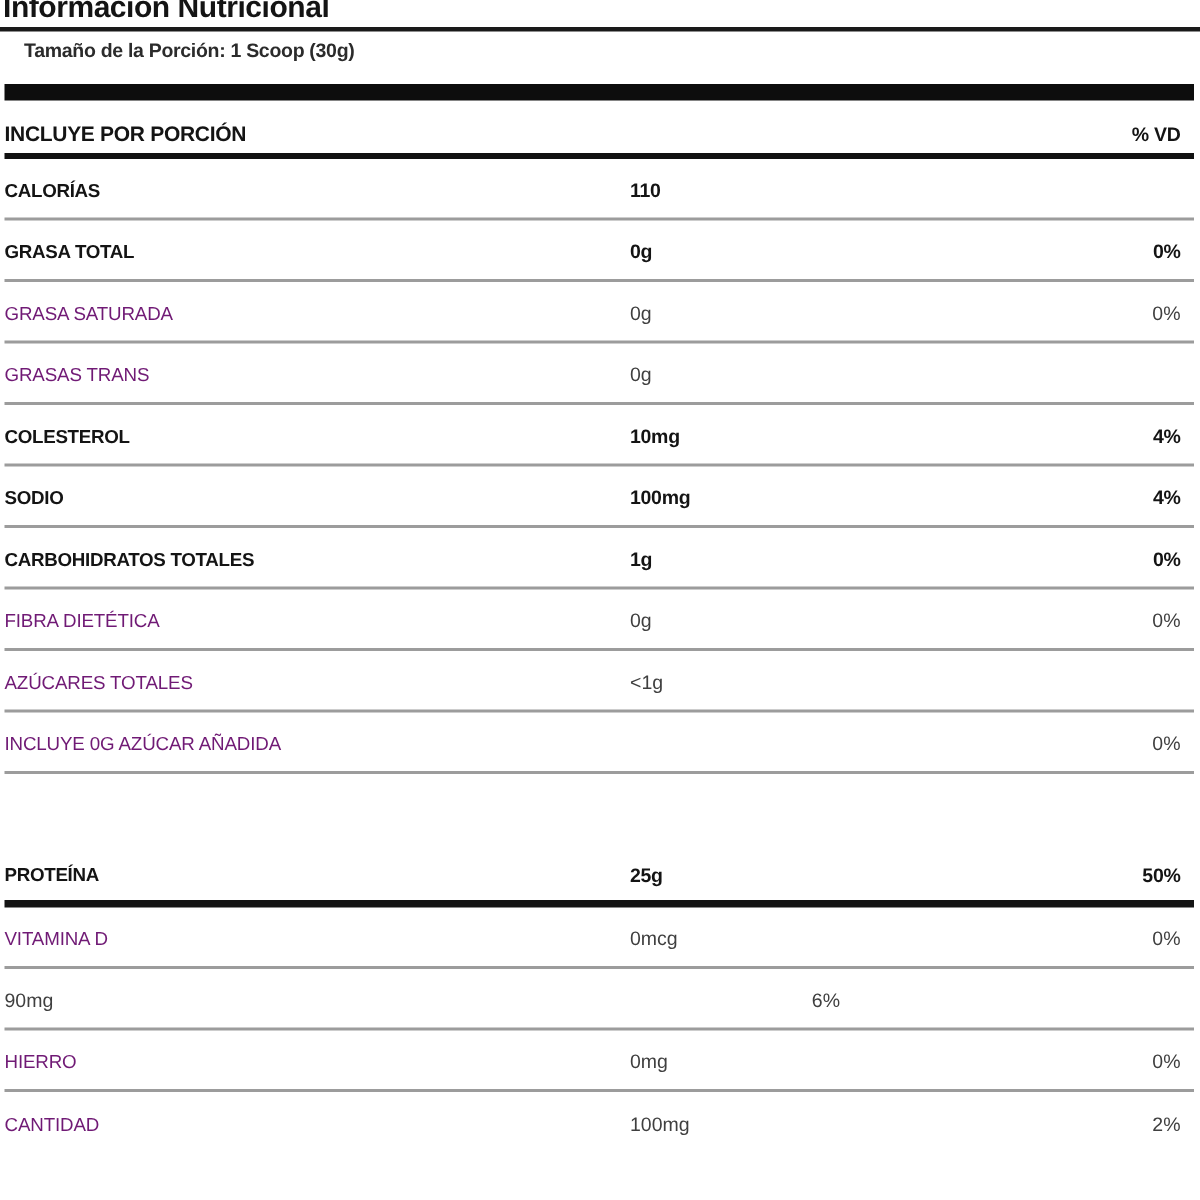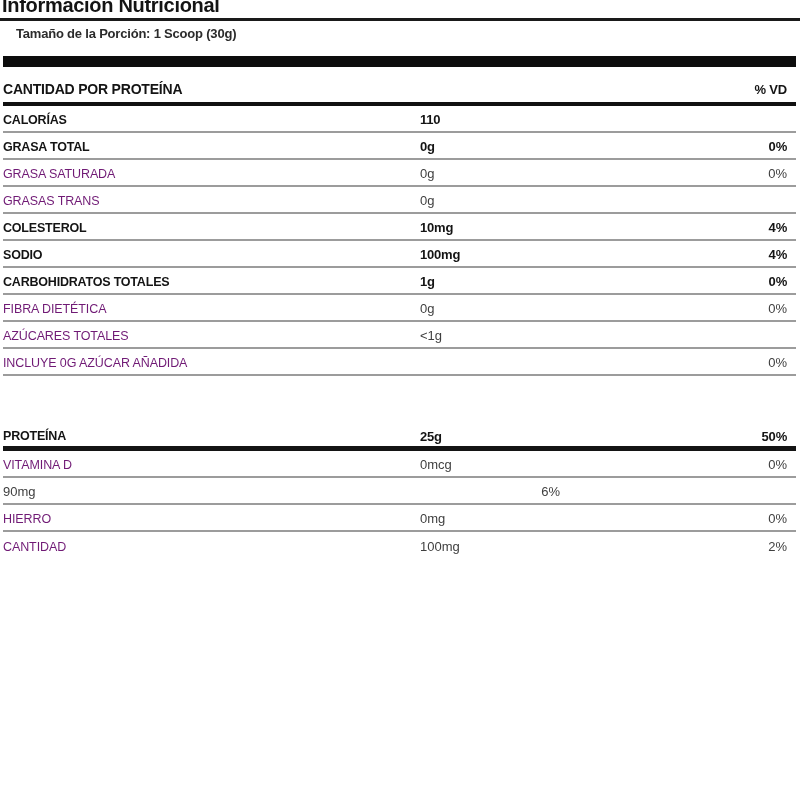--- a/index.html
+++ b/index.html
@@ -41,21 +41,21 @@
   .col-header .dv-head{
     font-size:13px;font-weight:bold;color:#141414;letter-spacing:-0.2px;text-align:right;
   }
   .header-rule{
     position:absolute;left:3px;right:4px;top:107px;height:4px;background:#111111;
   }
 
   
   .rows{position:absolute;left:3px;right:4px;top:111px;}
   .row{
-    height:27px;box-sizing:border-box;
+    height:41px;box-sizing:border-box;
     display:grid;grid-template-columns:417px 140px 1fr;
     align-items:center;
     border-bottom:2px solid #9c9c9c;
     padding:2px 9px 0 0;
   }
   .row:last-child{border-bottom:none;}
   .row.thick-after{border-bottom:5px solid #141414;margin-top:48px;}
   .row .cell-label{
     font-size:12.5px;letter-spacing:-0.1px;color:#701a75;font-weight:normal;
     white-space:nowrap;
@@ -79,21 +79,21 @@
 
   <div class="title">Información Nutricional</div>
 
   <div class="title-rule"></div>
 
   <div class="serving">Tamaño de la Porción: 1 Scoop (30g)</div>
 
   <div class="big-bar"></div>
 
   <div class="col-header">
-    <span class="amount-head">CANTIDAD POR PROTEÍNA</span>
+    <span class="amount-head">INCLUYE POR PORCIÓN</span>
     <span class="dv-head">% VD</span>
   </div>
 
   <div class="header-rule"></div>
 
   <div class="rows">
       <div class="row bold">
       <span class="cell-label">CALORÍAS</span>
       <span class="cell-amount">110</span>
       <span class="cell-dv"></span>

